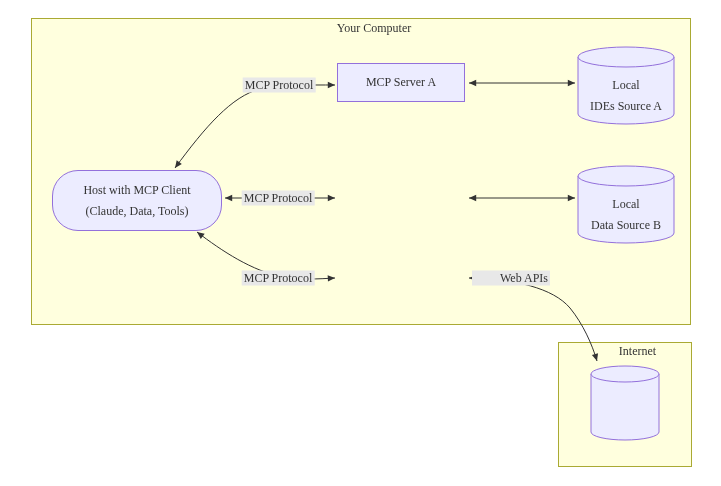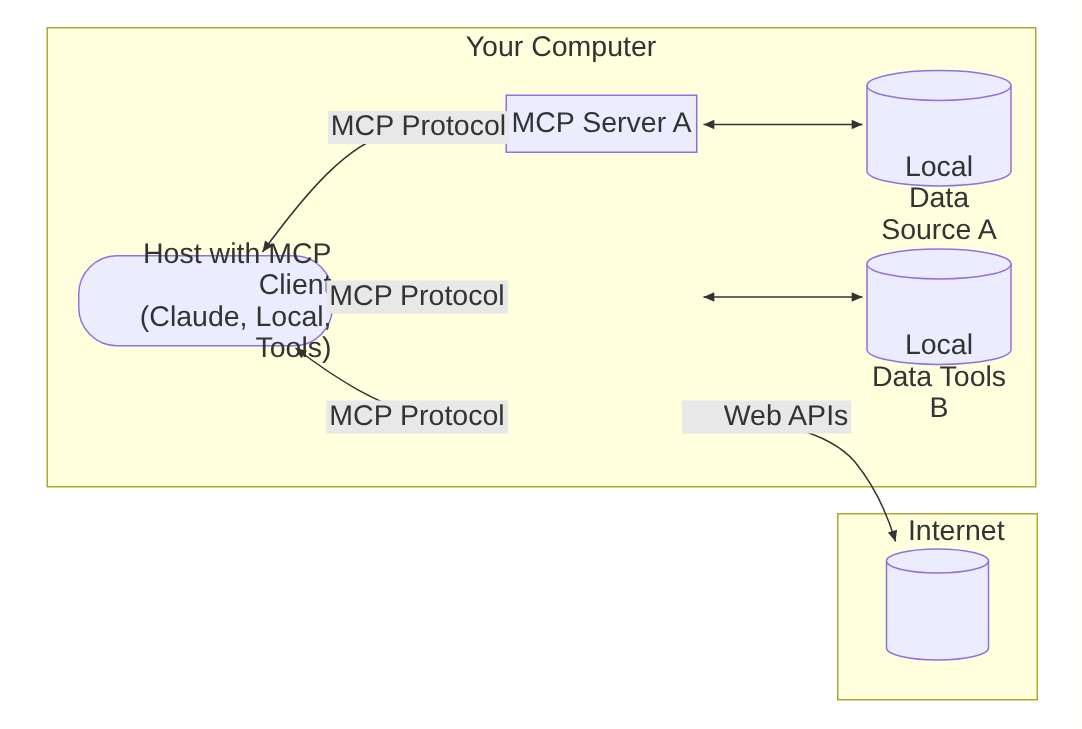--- a/index.html
+++ b/index.html
@@ -13,22 +13,22 @@
     --canvas-bg: #FFFFFF;
   }
   * { box-sizing: border-box; }
   body { margin: 0; background: #fff; }
   .stage {
     position: relative;
     width: 721px;
     height: 486px;
     background: var(--canvas-bg);
     color: var(--text);
-    font-family: Liberation Sans, sans-serif;
-    font-size: 19px;
+    font-family: Liberation Serif, serif;
+    font-size: 12px;
     overflow: hidden;
   }
   .cluster {
     position: absolute;
     background: var(--cluster-fill);
     border: 1px solid var(--cluster-border);
   }
   .cluster-label {
     position: absolute;
     text-align: center;
@@ -57,21 +57,20 @@
   }
   .cyltext {
     position: absolute;
     display: flex;
     flex-direction: column;
     align-items: center;
     justify-content: center;
     text-align: center;
     line-height: 21px;
     z-index: 2;
-    margin-top: 36px;
   }
   .edge-label {
     position: absolute;
     transform: translate(-50%, -50%);
     background: var(--edge-label-bg);
     padding: 0 2px;
     white-space: nowrap;
     z-index: 2;
   }
 </style>
@@ -116,37 +115,37 @@
     </g>
 
     <g>
       <path class="cyl" d="M 591,374 L 591,432 A 34,8 0 0 0 659,432 L 659,374"></path>
       <ellipse class="cyl" cx="625" cy="374" rx="34" ry="8"></ellipse>
     </g>
   </svg>
 
   <div class="node" style="left:52px; top:170px; width:170px; height:61px;border-radius:26px;">
     <span>Host with MCP Client</span>
-    <span>(Claude, Local, Tools)</span>
+    <span>(Claude, Data, Tools)</span>
   </div>
 
   <div class="node" style="left:337px; top:63px; width:128px; height:39px;">
     <span>MCP Server A</span>
   </div>
 
 
 
   <div class="cyltext" style="left:578px; top:68px; width:96px; height:56px;">
     <span>Local</span>
-    <span>Data Source A</span>
+    <span>IDEs Source A</span>
   </div>
 
   <div class="cyltext" style="left:578px; top:187px; width:96px; height:56px;">
     <span>Local</span>
-    <span>Data Tools B</span>
+    <span>Data Source B</span>
   </div>
 
 
   <div class="edge-label" style="left:279px; top:85px;">MCP Protocol</div>
 
   <div class="edge-label" style="left:278px; top:198px;">MCP Protocol</div>
 
   <div class="edge-label" style="left:278px; top:278px;">MCP Protocol</div>
 
   <div class="edge-label" style="left:511px; top:278px;padding-left:28px;">Web APIs</div>

